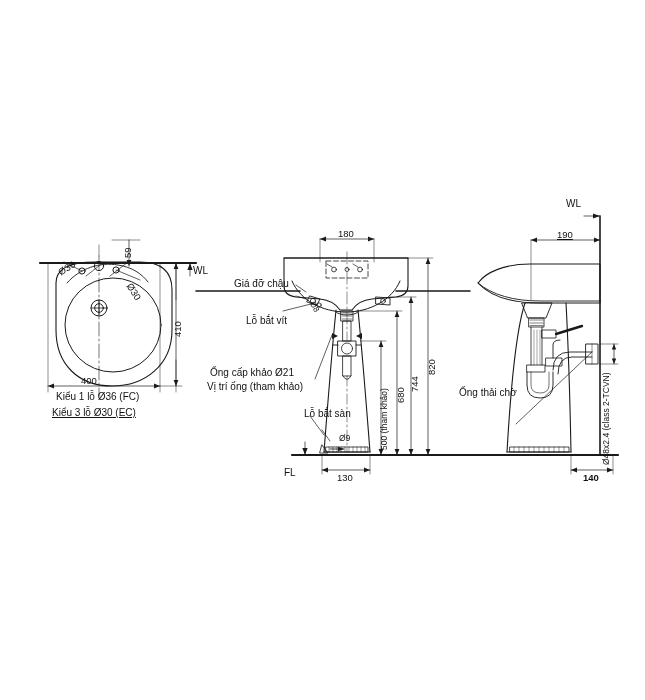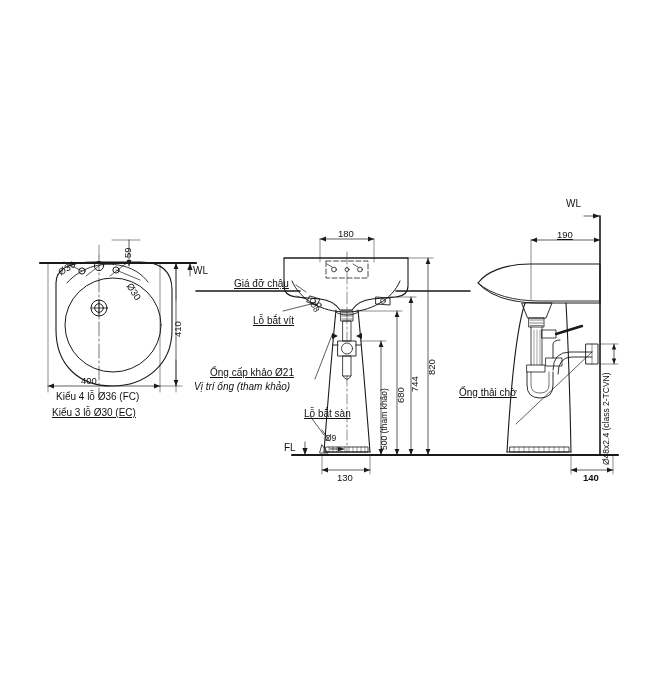--- a/index.html
+++ b/index.html
@@ -2,21 +2,21 @@
 <html><head>
 <meta charset="utf-8">
 <style>
   html,body{margin:0;padding:0;background:#ffffff;}
   body{width:645px;height:700px;position:relative;
        font-family:"Liberation Sans","DejaVu Sans",sans-serif;
        color:#1a1a1a;overflow:hidden;}
   #sheet{position:absolute;inset:0;width:645px;height:700px;}
   svg{position:absolute;top:0;left:0;width:645px;height:700px;}
   .lbl{position:absolute;font-size:10px;line-height:1.05;white-space:nowrap;color:#111;}
-  .lbl.u{text-decoration:underline;text-underline-offset:1px;}
+  .lbl.u{text-underline-offset:1px;}
   .dim{position:absolute;font-size:9.5px;white-space:nowrap;color:#111;}
   .vert{transform:rotate(-90deg);transform-origin:left top;}
   .sm{font-size:8.5px;}
   .xs{font-size:8px;}
 </style>
 </head>
 <body>
 
 <div id="sheet">
 
@@ -266,38 +266,38 @@
     </g>
   </g>
 </svg>
 
 <div class="dim vert" style="left:122px;top:258px;">59</div>
 <div class="dim" style="left:81px;top:375px;">400</div>
 <div class="dim vert" style="left:172px;top:337px;">410</div>
 <div class="dim" style="left:56px;top:268px;transform:rotate(-32deg);transform-origin:left top;">Ø36</div>
 <div class="dim" style="left:134px;top:281px;transform:rotate(58deg);transform-origin:left top;">Ø30</div>
 <div class="lbl" style="left:193px;top:266px;">WL</div>
-<div class="lbl" style="left:56px;top:392px;">Kiểu 4 lỗ Ø36 (FC)</div>
+<div class="lbl" style="left:56px;top:392px;">Kiểu 1 lỗ Ø36 (FC)</div>
 <div class="lbl" style="left:52px;top:408px;text-decoration:underline;">Kiểu 3 lỗ Ø30 (EC)</div>
 
 <div class="dim" style="left:338px;top:228px;">180</div>
 <div class="dim" style="left:337px;top:472px;">130</div>
 <div class="dim vert sm" style="left:379px;top:450px;">500 (tham khảo)</div>
 <div class="dim vert" style="left:395px;top:403px;">680</div>
 <div class="dim vert" style="left:409px;top:392px;">744</div>
 <div class="dim vert" style="left:426px;top:375px;">820</div>
 
 <div class="lbl u" style="left:234px;top:279px;">Giá đỡ chậu</div>
-<div class="lbl u" style="left:253px;top:316px;">Lỗ bắt vít</div>
+<div class="lbl u" style="left:246px;top:316px;">Lỗ bắt vít</div>
 <div class="lbl u" style="left:210px;top:368px;">Ống cấp khảo Ø21</div>
-<div class="lbl" style="left:194px;top:382px;font-style:italic;">Vị trí ống (tham khảo)</div>
+<div class="lbl" style="left:207px;top:382px;">Vị trí ống (tham khảo)</div>
 <div class="lbl u" style="left:260px;top:409px;padding-left:44px;">Lỗ bắt sàn</div>
-<div class="lbl" style="left:284px;top:443px;">FL</div>
+<div class="lbl" style="left:284px;top:468px;">FL</div>
 <div class="dim xs" style="left:316px;top:300px;transform:rotate(62deg);transform-origin:left top;">Ø8</div>
-<div class="dim sm" style="left:325px;top:433px;text-align:center;">Ø9</div>
+<div class="dim sm" style="left:339px;top:433px;text-align:center;">Ø9</div>
 
 <div class="lbl" style="left:566px;top:199px;">WL</div>
 <div class="dim" style="left:557px;top:229px;text-decoration:underline;">190</div>
 <div class="dim" style="left:583px;top:472px;font-weight:bold;">140</div>
 <div class="lbl u" style="left:459px;top:388px;">Ống thải chờ</div>
 <div class="dim vert sm" style="left:601px;top:465px;">Ø48x2.4 (class 2-TCVN)</div>
 
 </div>
 
 </body></html>

